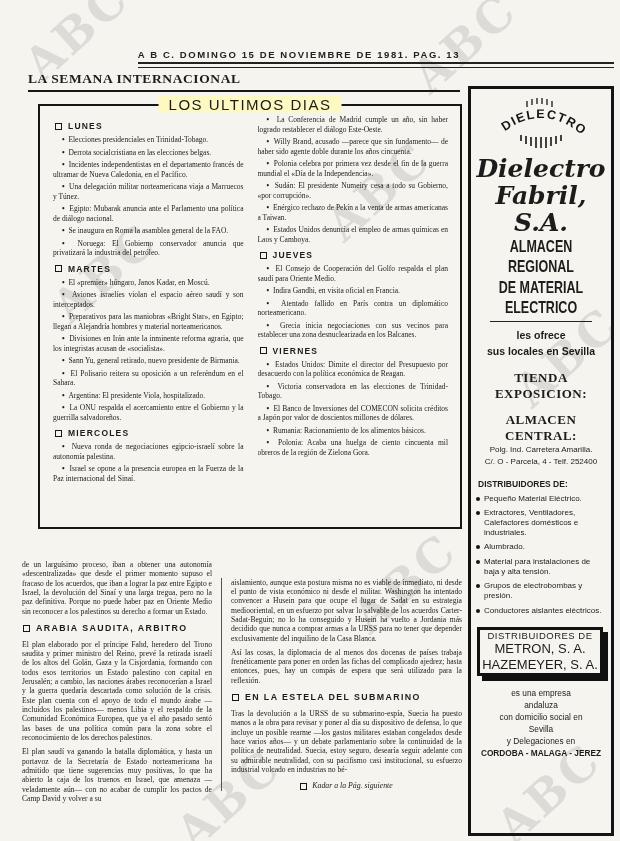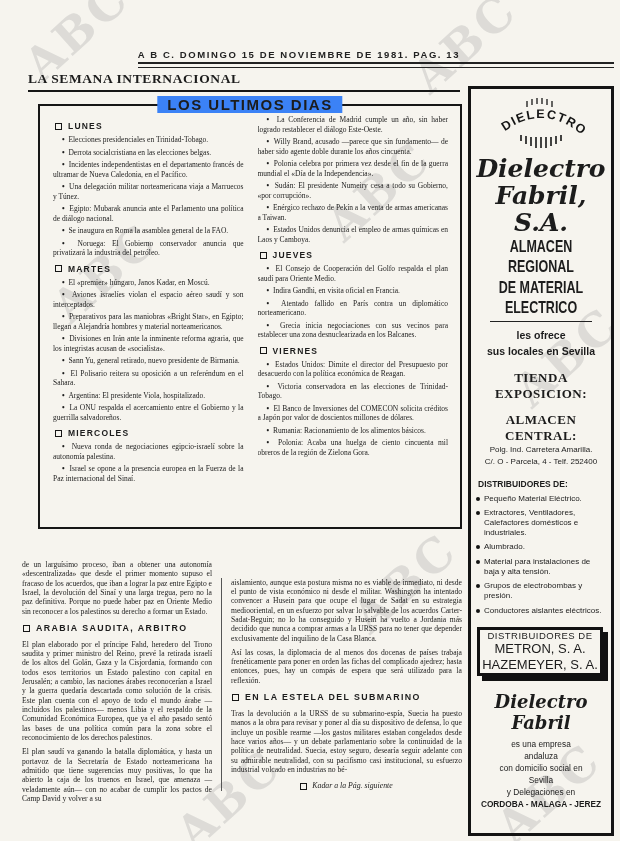--- a/index.html
+++ b/index.html
@@ -54,23 +54,23 @@
 
   
   .newsbox {
     position:absolute; top:104px; left:38px; width:424px; height:425px;
     border:2px solid #161616;
     display:flex; gap:14px;
     padding:9px 12px 4px 13px;
   }
   .newsbox-title {
     position:absolute; top:-10px; left:50%; transform:translateX(-50%);
-    background:#3b82f6; padding:0 10px;
+    background:#fef9c3; padding:0 10px;
     font-family:"Liberation Sans", sans-serif;
-    font-weight:bold; font-size:15px; letter-spacing:1.5px; white-space:nowrap;text-align:right;
+    font-weight:normal; font-size:15px; letter-spacing:1.5px; white-space:nowrap;text-align:right;
   }
   .newsbox .col { flex:1; overflow:hidden; }
   .day-head {
     display:flex; align-items:center; gap:6px;
     margin:6px 0 4px 2px;
     font-family:"Liberation Sans", sans-serif;
     font-weight:bold; font-size:8.5px; letter-spacing:1.2px;
   }
   .sq {
     width:7px; height:7px; flex:0 0 auto;
@@ -407,21 +407,20 @@
           <span>Conductores aislantes eléctricos.</span>
         </div>
       </div>
 
     <div class="metron-box">
       <div class="metron-line1">DISTRIBUIDORES DE</div>
       <div class="metron-co">METRON, S. A.</div>
       <div class="metron-co">HAZEMEYER, S. A.</div>
     </div>
 
-    <div class="ad-footer-name">Dielectro Fabril</div>
     <div class="ad-footer-line">es una empresa</div>
     <div class="ad-footer-line">andaluza</div>
     <div class="ad-footer-line">con domicilio social en</div>
     <div class="ad-footer-line">Sevilla</div>
     <div class="ad-footer-line">y Delegaciones en</div>
     <div class="ad-footer-cities">CORDOBA - MALAGA - JEREZ</div>
 
   </div>
 
 </div>

